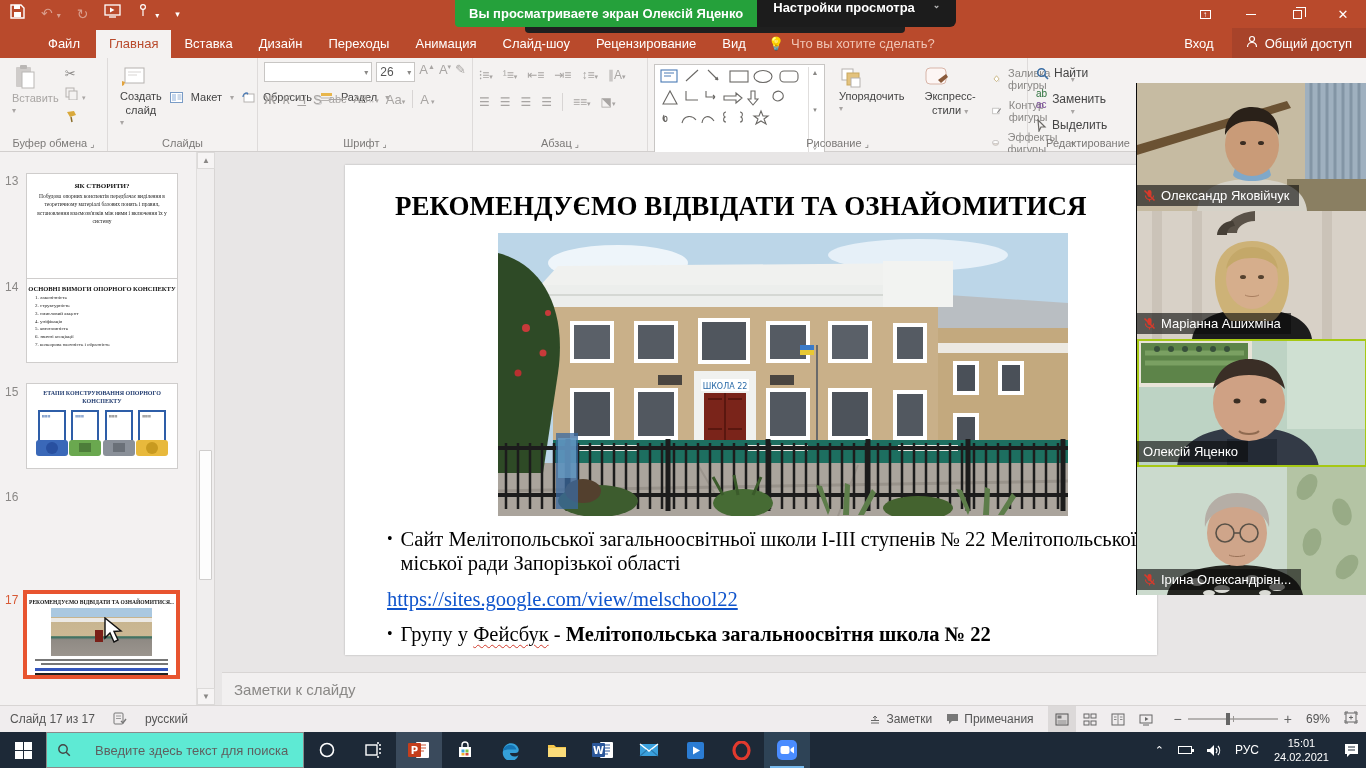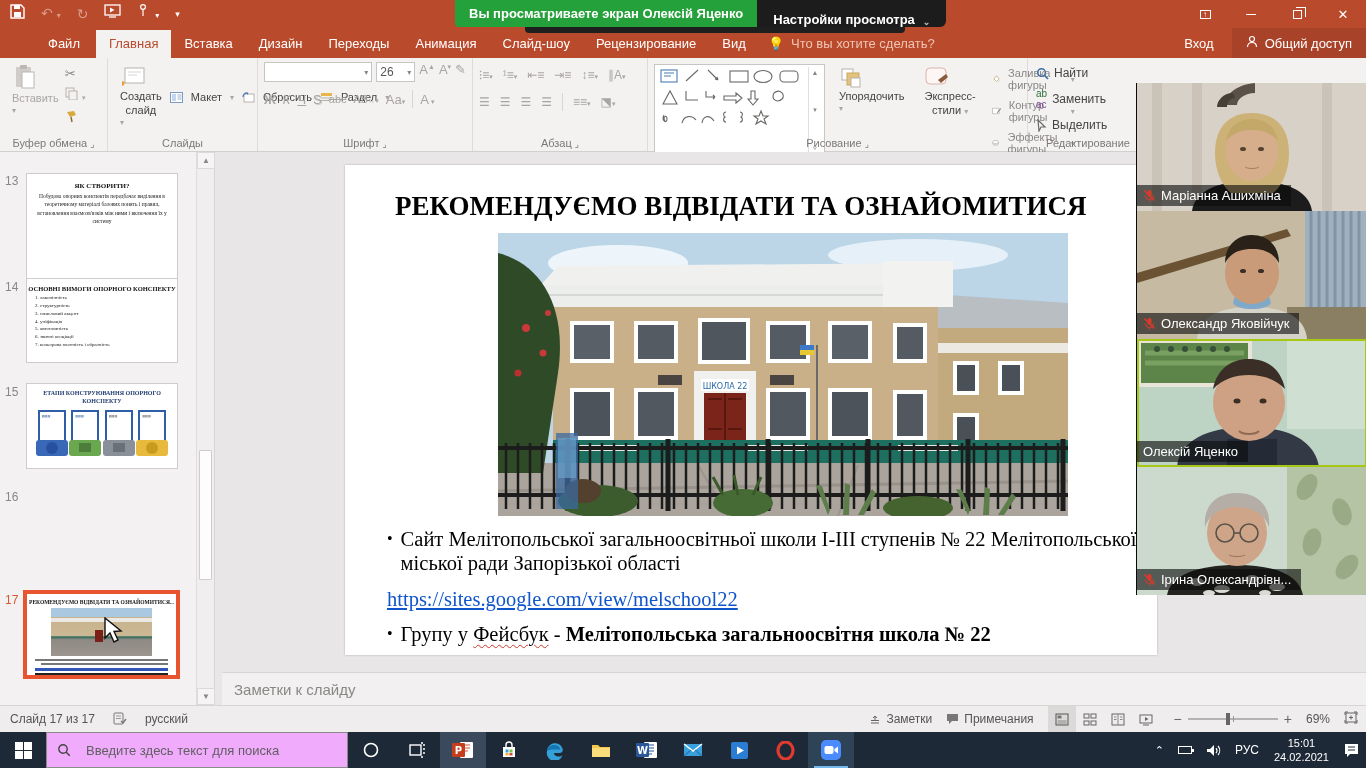--- a/index.html
+++ b/index.html
@@ -15,21 +15,21 @@
   .win-controls { position:absolute; right:0; top:0; height:28px; display:flex; }
   .win-btn { width:46px; height:28px; display:flex; align-items:center; justify-content:center; color:#fff; font-size:13px; }
   .restore-glyph { width:9px; height:9px; border:1px solid #fff; position:relative; }
   .restore-glyph:before { content:""; position:absolute; left:2px; top:-4px; width:9px; height:9px; border:1px solid #fff; border-left:none; border-bottom:none; }
   .min-glyph { width:10px; height:1px; background:#fff; }
   .ribbonopt-glyph { width:11px; height:9px; border:1px solid #fff; position:relative; font-size:8px; color:#fff; text-align:center; line-height:8px; }
 
   
   .share-banner { position:absolute; left:455px; top:0; height:27px; display:flex; z-index:40; }
   .share-banner .green { background:#25a13b; color:#fff; font-size:13px; font-weight:bold; padding:0 14px; display:flex; align-items:center; border-radius:0 0 0 4px; }
-  .share-banner .dark { background:#1c1c1c; color:#fff; font-size:13px; font-weight:bold; padding:0 16px; display:flex; align-items:flex-end; gap:8px; border-radius:0 0 6px 0; }
+  .share-banner .dark { background:#1c1c1c; color:#fff; font-size:13px; font-weight:bold; padding:0 16px; display:flex; align-items:flex-start; gap:18px; border-radius:0 0 6px 0; }
   .share-sub { position:absolute; left:525px; top:27px; width:380px; height:6px; background:#1f1f1f; border-radius:0 0 4px 4px; z-index:39; }
 
   
   .tabrow { position:absolute; left:0; top:28px; width:1366px; height:30px; background:#b94a2c; display:flex; align-items:flex-end;padding-left:32px; }
   .tab { color:#fff; font-size:13px; padding:6px 13px 7px; white-space:nowrap; }
   .tab.file { padding:6px 16px 7px; }
   .tab.active { background:#f4f2f1; color:#b94a2c; }
   .tellme { color:#f0c5b5; font-size:13px; padding:6px 10px 7px; display:flex; gap:6px; align-items:center; }
   .tab-right { margin-left:auto; display:flex; align-items:center; height:100%; }
   .signin { color:#fff; font-size:13px; padding:0 18px; }
@@ -92,21 +92,21 @@
   .viewbtn { width:28px; height:26px; display:flex; align-items:center; justify-content:center; color:#666; }
   .viewbtn.active { background:#dcd9d9; }
   .zoomslider { display:flex; align-items:center; gap:6px; color:#666; }
   .ztrack { width:90px; height:2px; background:#b5b2b1; position:relative; }
   .zthumb { position:absolute; left:38px; top:-5px; width:4px; height:12px; background:#666; }
   .ztick { position:absolute; left:50%; top:-2px; width:1px; height:6px; background:#9a9795; }
 
   
   .taskbar { position:absolute; left:0; top:732px; width:1366px; height:36px; background:#1d2937; display:flex; align-items:stretch; z-index:60; }
   .tb-btn { width:46px; display:flex; align-items:center; justify-content:center; }
-  .searchbox { width:302px; background:#f0abfc; border:1px solid #8a8a8a; display:flex; align-items:center; gap:15px; padding:0 10px; }
+  .searchbox { width:258px; background:#5eead4; border:1px solid #8a8a8a; display:flex; align-items:center; gap:24px; padding:0 10px; }
   .searchbox span { color:#5f5f5f; font-size:13px; white-space:nowrap; }
   .tb-app { width:46px; display:flex; align-items:center; justify-content:center; position:relative; }
   .tb-app.active-ppt { background:#3a4a5c; }
   .tb-app.active-zoom { background:#2e4356; }
   .tb-app.active-zoom:after { content:""; position:absolute; left:6px; bottom:0; right:6px; height:2px; background:#76b9ed; }
   .tray { margin-left:auto; display:flex; align-items:center; color:#fff; }
   .tray .titem { padding:0 7px; font-size:12px; display:flex; align-items:center; justify-content:center; }
   .clock { text-align:center; font-size:11px; line-height:1.3; padding:0 8px; }
   .battery { width:14px; height:8px; border:1px solid #fff; position:relative; }
   .battery:after { content:""; position:absolute; right:-3px; top:2px; width:2px; height:3px; background:#fff; }
@@ -821,63 +821,63 @@
             <path d="M4 4h7M4 7h7" stroke="#1d2937"></path>
           </svg>
       </span>
     </div>
   </div>
 
   <div class="zoom-panel">
 
     <div class="tile">
       <svg width="230" height="128" viewBox="0 0 230 128">
+        <rect width="230" height="128" fill="#c6bba2"></rect>
+        <path d="M0 62L150 18l4 7L0 72z" fill="#6b5233"></path>
+        <rect x="168" y="0" width="62" height="128" fill="#9fb0bf"></rect>
+        <path d="M174 0v128M182 0v128M190 0v128M198 0v128M206 0v128M214 0v128M222 0v128" stroke="#8395a5" stroke-width="3"></path>
+        <rect x="150" y="96" width="80" height="32" fill="#8a7f62"></rect>
+        <path d="M60 128c2-22 22-32 55-32s53 10 55 32z" fill="#d5d2c8"></path>
+        <path d="M96 92c4 8 34 8 38 0l-4-14H100z" fill="#7fa8c9"></path>
+        <ellipse cx="115" cy="62" rx="27" ry="31" fill="#c99b78"></ellipse>
+        <path d="M88 52c0-18 12-28 27-28s27 10 27 28c-6-10-14-14-27-14s-21 4-27 14z" fill="#2a2119"></path>
+        <ellipse cx="106" cy="60" rx="3" ry="2" fill="#3a2d22"></ellipse>
+        <ellipse cx="124" cy="60" rx="3" ry="2" fill="#3a2d22"></ellipse>
+      </svg>
+      <div class="name-tag">
+        <svg width="13" height="13" viewBox="0 0 13 13">
+            <rect x="4.5" y="1" width="4" height="7" rx="2" fill="#d93a2b"></rect>
+            <path d="M2.5 6.5a4 4 0 008 0M6.5 10.5v2" stroke="#d93a2b" fill="none" stroke-width="1.2"></path>
+            <path d="M1.5 1.5l10 10" stroke="#d93a2b" stroke-width="1.6"></path>
+          </svg>
+        <span>Олександр Яковійчук</span>
+      </div>
+    </div>
+
+    <div class="tile">
+      <svg width="230" height="128" viewBox="0 0 230 128">
         <rect width="230" height="128" fill="#d8d1c7"></rect>
         <path d="M20 0v128M60 0v128M190 0v128" stroke="#cbc3b8" stroke-width="10"></path>
         <path d="M118 0c-22 2-30 14-30 22h12c0-6 8-12 18-12z" fill="#5a5248"></path>
         <path d="M96 10c-10 0-16 8-16 14h10c0-5 3-9 8-9z" fill="#463f36"></path>
         <path d="M55 128c3-20 25-30 60-30s57 10 60 30z" fill="#1c1c1c"></path>
         <path d="M78 70c0-28 16-40 37-40s37 12 37 40c0 20-8 34-16 40H94c-8-6-16-20-16-40z" fill="#cdb277"></path>
         <ellipse cx="115" cy="68" rx="26" ry="30" fill="#d6ae8c"></ellipse>
         <path d="M89 58c2-14 12-22 26-22s24 8 26 22c-7-8-15-11-26-11s-19 3-26 11z" fill="#c4a869"></path>
         <ellipse cx="106" cy="66" rx="3" ry="2" fill="#55422f"></ellipse>
         <ellipse cx="124" cy="66" rx="3" ry="2" fill="#55422f"></ellipse>
         <path d="M108 84c3 2 11 2 14 0" stroke="#a97f60" fill="none"></path>
       </svg>
       <div class="name-tag">
         <svg width="13" height="13" viewBox="0 0 13 13">
             <rect x="4.5" y="1" width="4" height="7" rx="2" fill="#d93a2b"></rect>
             <path d="M2.5 6.5a4 4 0 008 0M6.5 10.5v2" stroke="#d93a2b" fill="none" stroke-width="1.2"></path>
             <path d="M1.5 1.5l10 10" stroke="#d93a2b" stroke-width="1.6"></path>
           </svg>
         <span>Маріанна Ашихміна</span>
-      </div>
-    </div>
-
-    <div class="tile">
-      <svg width="230" height="128" viewBox="0 0 230 128">
-        <rect width="230" height="128" fill="#c6bba2"></rect>
-        <path d="M0 62L150 18l4 7L0 72z" fill="#6b5233"></path>
-        <rect x="168" y="0" width="62" height="128" fill="#9fb0bf"></rect>
-        <path d="M174 0v128M182 0v128M190 0v128M198 0v128M206 0v128M214 0v128M222 0v128" stroke="#8395a5" stroke-width="3"></path>
-        <rect x="150" y="96" width="80" height="32" fill="#8a7f62"></rect>
-        <path d="M60 128c2-22 22-32 55-32s53 10 55 32z" fill="#d5d2c8"></path>
-        <path d="M96 92c4 8 34 8 38 0l-4-14H100z" fill="#7fa8c9"></path>
-        <ellipse cx="115" cy="62" rx="27" ry="31" fill="#c99b78"></ellipse>
-        <path d="M88 52c0-18 12-28 27-28s27 10 27 28c-6-10-14-14-27-14s-21 4-27 14z" fill="#2a2119"></path>
-        <ellipse cx="106" cy="60" rx="3" ry="2" fill="#3a2d22"></ellipse>
-        <ellipse cx="124" cy="60" rx="3" ry="2" fill="#3a2d22"></ellipse>
-      </svg>
-      <div class="name-tag">
-        <svg width="13" height="13" viewBox="0 0 13 13">
-            <rect x="4.5" y="1" width="4" height="7" rx="2" fill="#d93a2b"></rect>
-            <path d="M2.5 6.5a4 4 0 008 0M6.5 10.5v2" stroke="#d93a2b" fill="none" stroke-width="1.2"></path>
-            <path d="M1.5 1.5l10 10" stroke="#d93a2b" stroke-width="1.6"></path>
-          </svg>
-        <span>Олександр Яковійчук</span>
       </div>
     </div>
 
     <div class="tile speaking">
       <svg width="230" height="128" viewBox="0 0 230 128">
         <rect width="230" height="128" fill="#bdd3c4"></rect>
         <rect x="0" y="0" width="115" height="48" fill="#e8e4d8"></rect>
         <rect x="4" y="4" width="107" height="40" fill="#5d8449"></rect>
         <path d="M8 14h99M8 24h99" stroke="#7aa062" stroke-width="5"></path>
         <g fill="#37503a">

